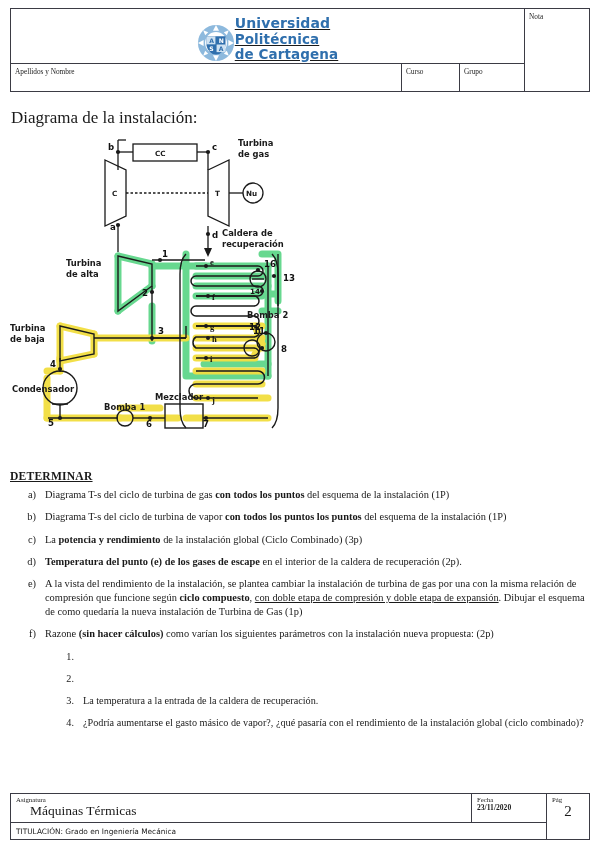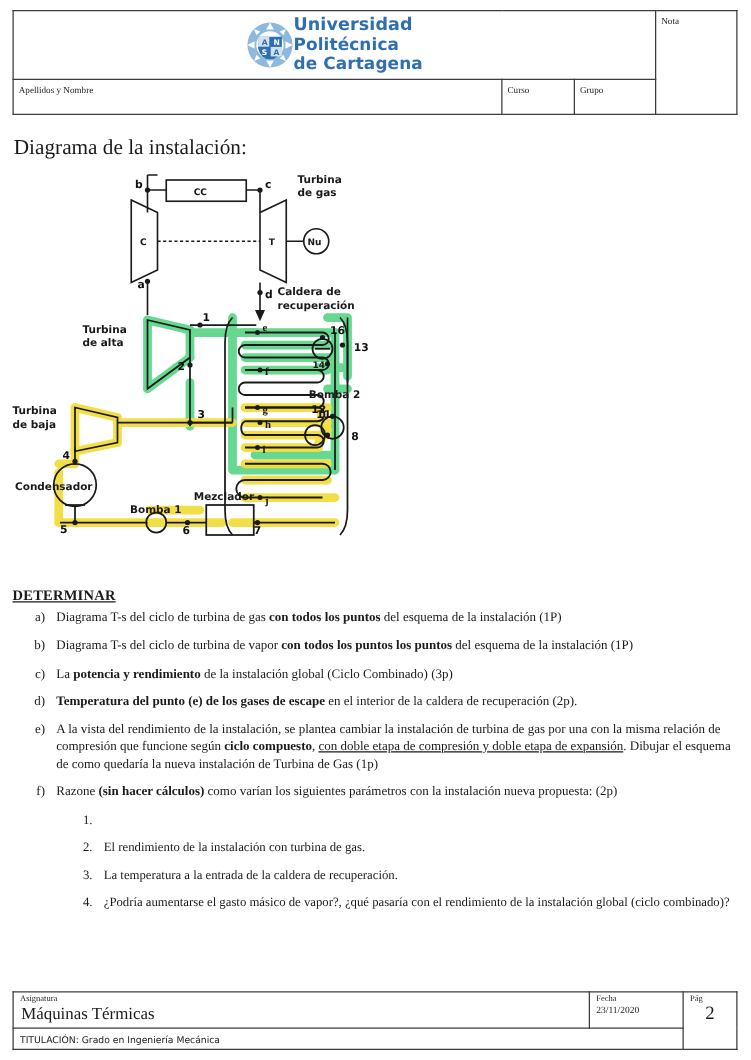--- a/index.html
+++ b/index.html
@@ -5,21 +5,21 @@
   html,body{margin:0;padding:0;background:#fff;}
   body{width:601px;height:848px;position:relative;
        font-family:"Liberation Serif","DejaVu Serif",serif;color:#1a1a1a;}
   .page{position:absolute;inset:0;padding:0;}
 
   
   .hdr{position:absolute;left:10px;top:8px;width:580px;border:1.3px solid #3b3b44;
        border-collapse:collapse;}
   .hdr td{border:1.3px solid #3b3b44;vertical-align:top;}
   .logo-cell{height:52px;}
-  .logo-wrap{display:flex;align-items:center;justify-content:center;gap:0;height:52px;}
+  .logo-wrap{display:flex;align-items:flex-end;justify-content:center;gap:0;height:52px;text-decoration:underline;}
   .seal{width:38px;height:38px;flex:none;}
   .uni-name{font-family:"DejaVu Sans","Liberation Sans",sans-serif;
             color:#2f6fad;font-weight:bold;font-size:13.5px;line-height:1.12;
             letter-spacing:.1px;}
   .uni-name div:nth-child(1){font-size:14px;}
   .cell-lbl{font-size:7.3px;font-family:"Liberation Serif",serif;
             padding:1.5px 0 0 3px;color:#222;}
   .nota-cell{width:62px;}
   .curso-cell{width:55px;}
   .grupo-cell{width:62px;}
@@ -40,23 +40,23 @@
 
   .subitems{margin-top:2px;}
   .sub{display:flex;margin-bottom:8.5px;line-height:1.33;font-size:10.2px;}
   .sub .mk{width:64px;flex:none;text-align:right;padding-right:9px;}
 
   
   .ftr{position:absolute;left:10px;top:793px;width:580px;
        border:1.3px solid #3b3b44;border-collapse:collapse;}
   .ftr td{border:1.3px solid #3b3b44;vertical-align:top;}
   .ftr .sub-lbl{font-size:6.8px;padding:1px 0 0 4px;color:#222;}
-  .ftr .big{font-size:13.5px;padding:0 0 2px 5px;}
+  .ftr .big{font-size:13.5px;padding:0 0 2px 18px;}
   .ftr .fecha{width:72px;}
-  .ftr .fecha .val{font-size:7.6px;padding:0 12px 2px 4px;}
+  .ftr .fecha .val{font-size:7.6px;padding:0 12px 2px 4px;font-weight:bold;}
   .ftr .pag{width:40px;text-align:center;}
   .ftr .pag .num{font-size:15px;padding-bottom:2px;}
   .titulacion{font-family:"DejaVu Sans","Liberation Sans",sans-serif;
               font-size:7.4px;padding:2.5px 0 2.5px 4px;}
 
   
   .diagram{position:absolute;left:0;top:126px;width:601px;height:340px;}
   .dlabel{font-family:"DejaVu Sans","Liberation Sans",sans-serif;
           font-weight:bold;font-size:8.4px;fill:#1a1a1a;}
   .dlabel-s{font-family:"DejaVu Sans","Liberation Sans",sans-serif;
@@ -339,21 +339,20 @@
       <span class="mk">f)</span>
       <span class="tx">Razone <b>(sin hacer cálculos)</b> como varían los siguientes parámetros con la instalación nueva propuesta: (2p)</span>
     </div>
 
     <div class="subitems">
       <div class="sub">
         <span class="mk">1.</span>
       </div>
       <div class="sub">
         <span class="mk">2.</span>
-        <span class="tx">El rendimiento de la instalación con turbina de gas.</span>
       </div>
       <div class="sub">
         <span class="mk">3.</span>
         <span class="tx">La temperatura a la entrada de la caldera de recuperación.</span>
       </div>
       <div class="sub">
         <span class="mk">4.</span>
         <span class="tx">¿Podría aumentarse el gasto másico de vapor?, ¿qué pasaría con el rendimiento de la instalación global (ciclo combinado)?</span>
       </div>
     </div>

